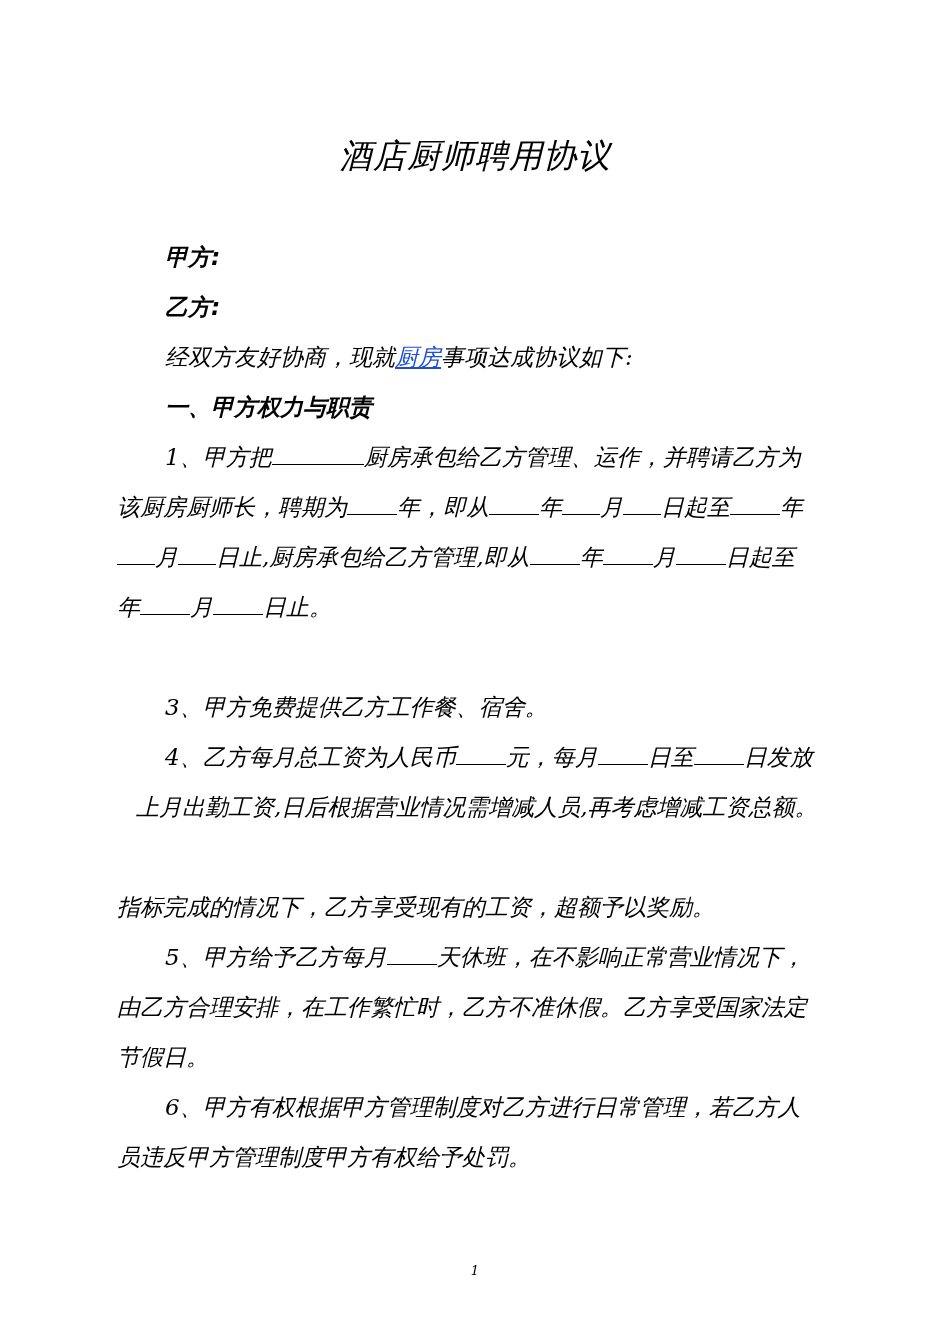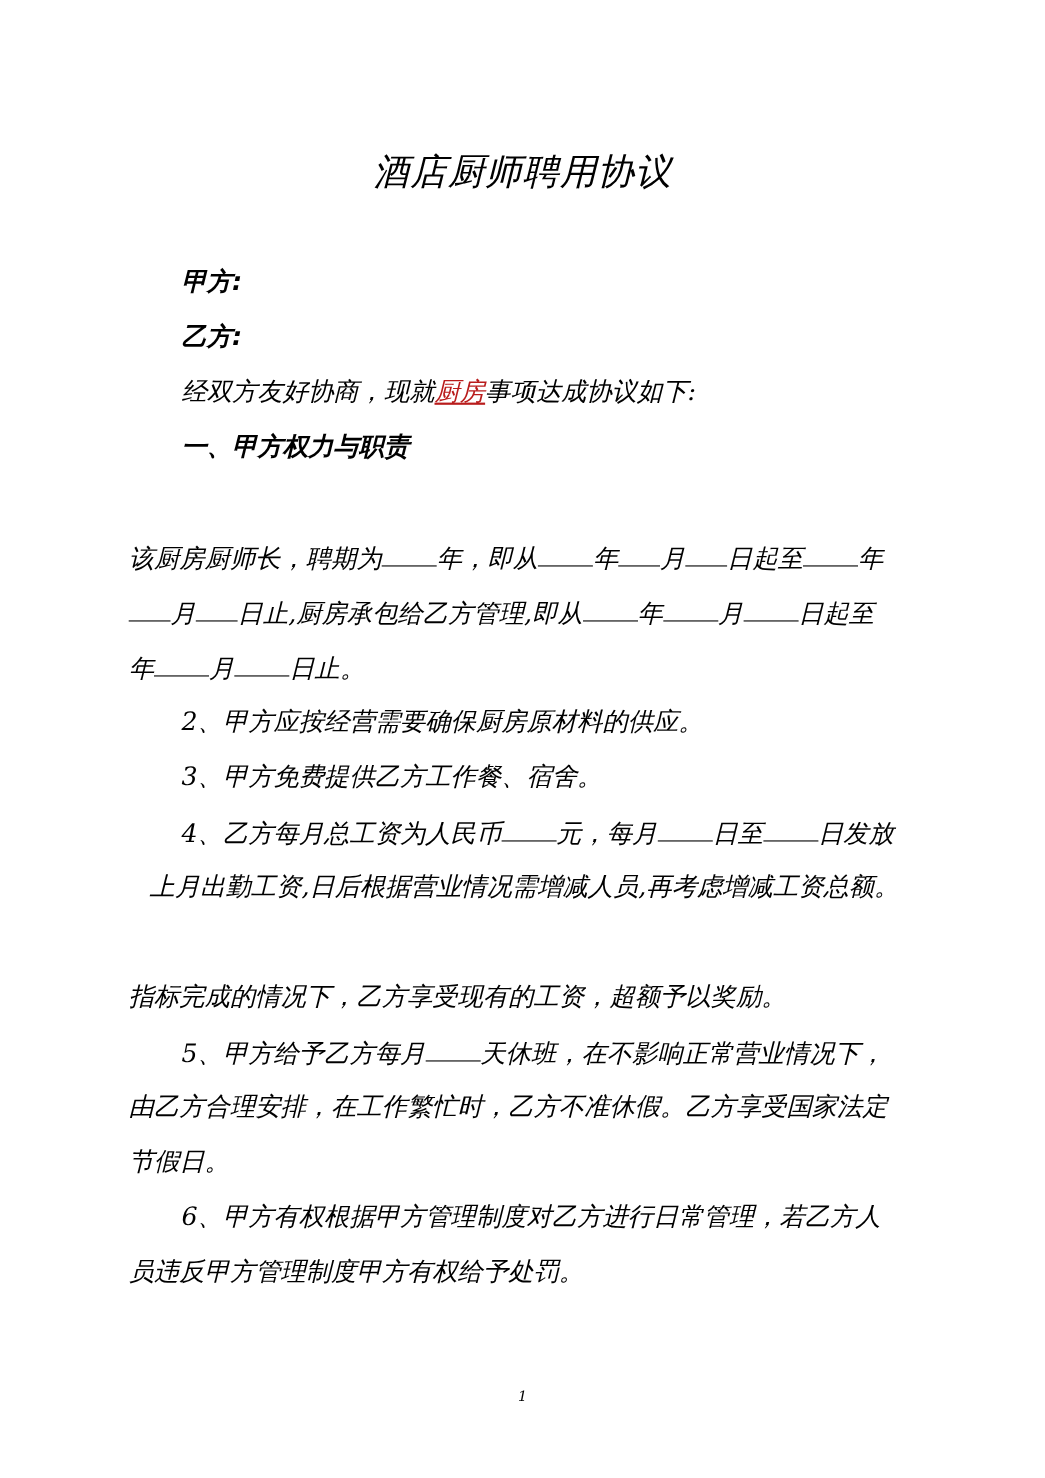--- a/index.html
+++ b/index.html
@@ -4,49 +4,51 @@
 <style>
   html, body { margin: 0; padding: 0; background: #ffffff; }
   body { width: 950px; height: 1344px; position: relative; overflow: hidden;
          font-family: "DejaVu Serif", "Liberation Serif", serif; color: #000; }
   .page { position: absolute; left: 0; top: 16px; width: 898px; height: 1344px; font-style: italic; }
   .title { position: absolute; left: 0; width: 950px; top: 118px; text-align: center;
            font-family: "DejaVu Sans", "Liberation Sans", sans-serif; font-size: 33px; letter-spacing: 1px; }
   .line { position: absolute; font-size: 23px; white-space: nowrap; line-height: 30px; }
   .bold { font-family: "DejaVu Sans", "Liberation Sans", sans-serif; font-weight: bold; }
   .b { display: inline-block; border-bottom: 1.5px solid #000; height: 22px; vertical-align: baseline; }
-  .link { color: #b91c1c; text-decoration: underline; }
+  .link { color: #1d4ed8; text-decoration: underline; }
   .pnum { position: absolute; top: 1247px; left: 0; width: 950px; text-align: center; font-size: 13px; }
 </style>
 </head>
 <body>
 
 <div class="page">
   <div class="title">酒店厨师聘用协议</div>
 
   <div class="line bold" style="left:165px; top:226px;">甲方:</div>
   <div class="line bold" style="left:165px; top:276px;">乙方:</div>
 
   <div class="line" style="left:165px; top:326px;">
     <span>经双方友好协商，现就</span><span class="link">厨房</span><span>事项达成协议如下:</span>
   </div>
 
   <div class="line bold" style="left:165px; top:376px;">一、甲方权力与职责</div>
 
+  <div class="line" style="left:165px; top:426px;">
+    <span>1、甲方把</span><span class="b" style="width:92px"></span><span>厨房承包给乙方管理、运作，并聘请乙方为</span>
+  </div>
   <div class="line" style="left:117px; top:476px;">
     <span>该厨房厨师长，聘期为</span><span class="b" style="width:50px"></span><span>年，即从</span><span class="b" style="width:50px"></span><span>年</span><span class="b" style="width:38px"></span><span>月</span><span class="b" style="width:38px"></span><span>日起至</span><span class="b" style="width:50px"></span><span>年</span>
   </div>
   <div class="line" style="left:117px; top:526px;">
     <span class="b" style="width:38px"></span><span>月</span><span class="b" style="width:38px"></span><span>日止,厨房承包给乙方管理,即从</span><span class="b" style="width:50px"></span><span>年</span><span class="b" style="width:50px"></span><span>月</span><span class="b" style="width:50px"></span><span>日起至</span>
   </div>
   <div class="line" style="left:117px; top:576px;">
     <span>年</span><span class="b" style="width:50px"></span><span>月</span><span class="b" style="width:50px"></span><span>日止。</span>
   </div>
 
-  <div class="line" style="left:165px; top:626px;">2、甲方应按经营需要确保厨房原材料的供应。</div>
   <div class="line" style="left:165px; top:676px;text-align:center;">3、甲方免费提供乙方工作餐、宿舍。</div>
 
   <div class="line" style="left:165px; top:726px;">
     <span>4、乙方每月总工资为人民币</span><span class="b" style="width:50px"></span><span>元，每月</span><span class="b" style="width:50px"></span><span>日至</span><span class="b" style="width:50px"></span><span>日发放</span>
   </div>
   <div class="line" style="left:117px; top:776px;margin-left:19px;">上月出勤工资,日后根据营业情况需增减人员,再考虑增减工资总额。</div>
   <div class="line" style="left:117px; top:876px;">指标完成的情况下，乙方享受现有的工资，超额予以奖励。</div>
 
   <div class="line" style="left:165px; top:926px;">
     <span>5、甲方给予乙方每月</span><span class="b" style="width:50px"></span><span>天休班，在不影响正常营业情况下，</span>

